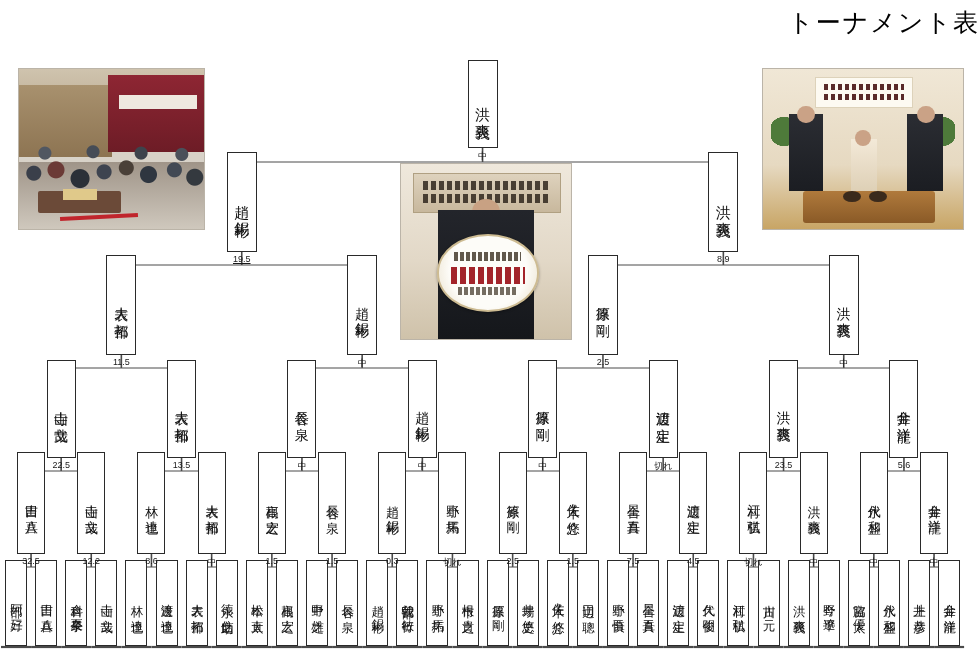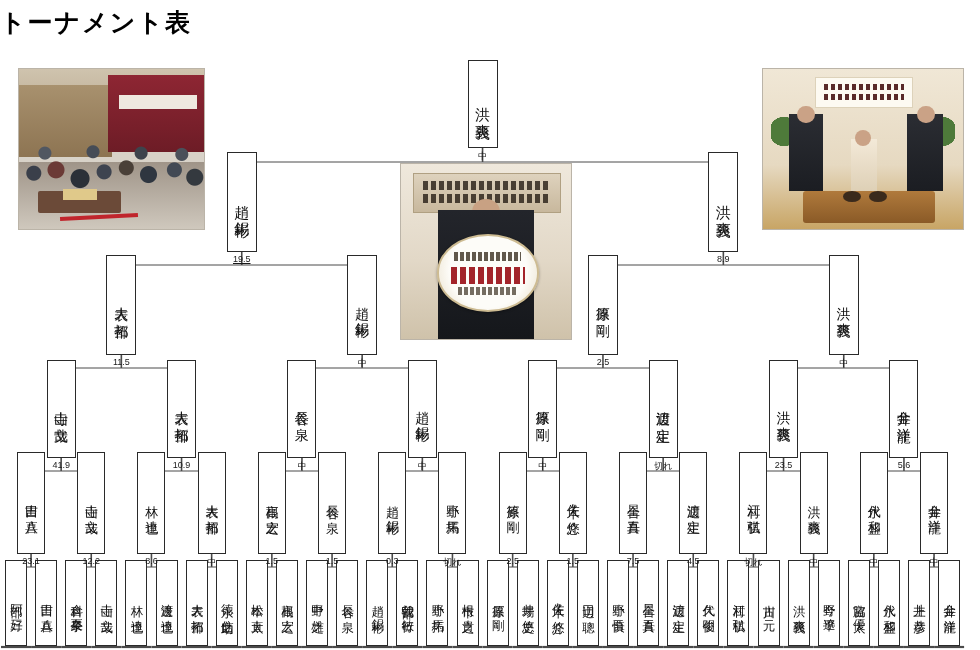--- a/index.html
+++ b/index.html
@@ -15,24 +15,24 @@
     font-family: "Liberation Sans", "DejaVu Sans", sans-serif;
     color: #1a1a1a;
   }
 
   
   #page-title {
     position: absolute;
     top: 6px;
     left: 0;
     width: 980px;
-    text-align: left;
+    text-align: right;
     font-size: 25px;
     letter-spacing: 2px;
-    font-weight: 700;
+    font-weight: 400;
     color: #000;
   }
 
   
   .photo {
     position: absolute;
     background: #d8d2c8;
     overflow: hidden;
     border: 1px solid #bbb4a8;
   }
@@ -531,38 +531,38 @@
     <div class="nbox r2" style="left: 648.65px; top: 360px; width: 29px; height: 98px;">渡辺　定生</div>
     <div class="nbox r2" style="left: 769.05px; top: 360px; width: 29px; height: 98px;">洪　爽義</div>
     <div class="nbox r2" style="left: 889.45px; top: 360px; width: 29px; height: 98px;">金井　洋龍</div>
     <div class="nbox r1" style="left: 106.35px; top: 255px; width: 30px; height: 100px;">大表　拓都</div>
     <div class="nbox r1" style="left: 347.15px; top: 255px; width: 30px; height: 100px;">趙　錫彬</div>
     <div class="nbox r1" style="left: 587.95px; top: 255px; width: 30px; height: 100px;">篠原　剛</div>
     <div class="nbox r1" style="left: 828.75px; top: 255px; width: 30px; height: 100px;">洪　爽義</div>
     <div class="nbox r0" style="left: 226.75px; top: 152px; width: 30px; height: 100px;">趙　錫彬</div>
     <div class="nbox r0" style="left: 708.35px; top: 152px; width: 30px; height: 100px;">洪　爽義</div>
     <div class="nbox r0" style="left: 467.55px; top: 60px; width: 30px; height: 88px;">洪　爽義</div>
-    <div class="score" style="left: 31.05px; top: 556px;">23.1</div>
+    <div class="score" style="left: 31.05px; top: 556px;">32.5</div>
     <div class="score" style="left: 91.25px; top: 556px;">12.2</div>
     <div class="score" style="left: 151.45px; top: 556px;">8.6</div>
     <div class="score" style="left: 211.65px; top: 556px;">中</div>
     <div class="score" style="left: 271.85px; top: 556px;">1.5</div>
     <div class="score" style="left: 332.05px; top: 556px;">1.5</div>
     <div class="score" style="left: 392.25px; top: 556px;">0.3</div>
     <div class="score" style="left: 452.45px; top: 556px;">切れ</div>
     <div class="score" style="left: 512.65px; top: 556px;">2.5</div>
     <div class="score" style="left: 572.85px; top: 556px;">1.5</div>
     <div class="score" style="left: 633.05px; top: 556px;">7.5</div>
     <div class="score" style="left: 693.25px; top: 556px;">4.5</div>
     <div class="score" style="left: 753.45px; top: 556px;">切れ</div>
     <div class="score" style="left: 813.65px; top: 556px;">中</div>
     <div class="score" style="left: 873.85px; top: 556px;">中</div>
     <div class="score" style="left: 934.05px; top: 556px;">中</div>
-    <div class="score" style="left: 61.15px; top: 460px;">41.9</div>
-    <div class="score" style="left: 181.55px; top: 460px;">10.9</div>
+    <div class="score" style="left: 61.15px; top: 460px;">22.5</div>
+    <div class="score" style="left: 181.55px; top: 460px;">13.5</div>
     <div class="score" style="left: 301.95px; top: 460px;">中</div>
     <div class="score" style="left: 422.35px; top: 460px;">中</div>
     <div class="score" style="left: 542.75px; top: 460px;">中</div>
     <div class="score" style="left: 663.15px; top: 460px;">切れ</div>
     <div class="score" style="left: 783.55px; top: 460px;">23.5</div>
     <div class="score" style="left: 903.95px; top: 460px;">5.6</div>
     <div class="score" style="left: 121.35px; top: 357px;">11.5</div>
     <div class="score" style="left: 362.15px; top: 357px;">中</div>
     <div class="score" style="left: 602.95px; top: 357px;">2.5</div>
     <div class="score" style="left: 843.75px; top: 357px;">中</div>

